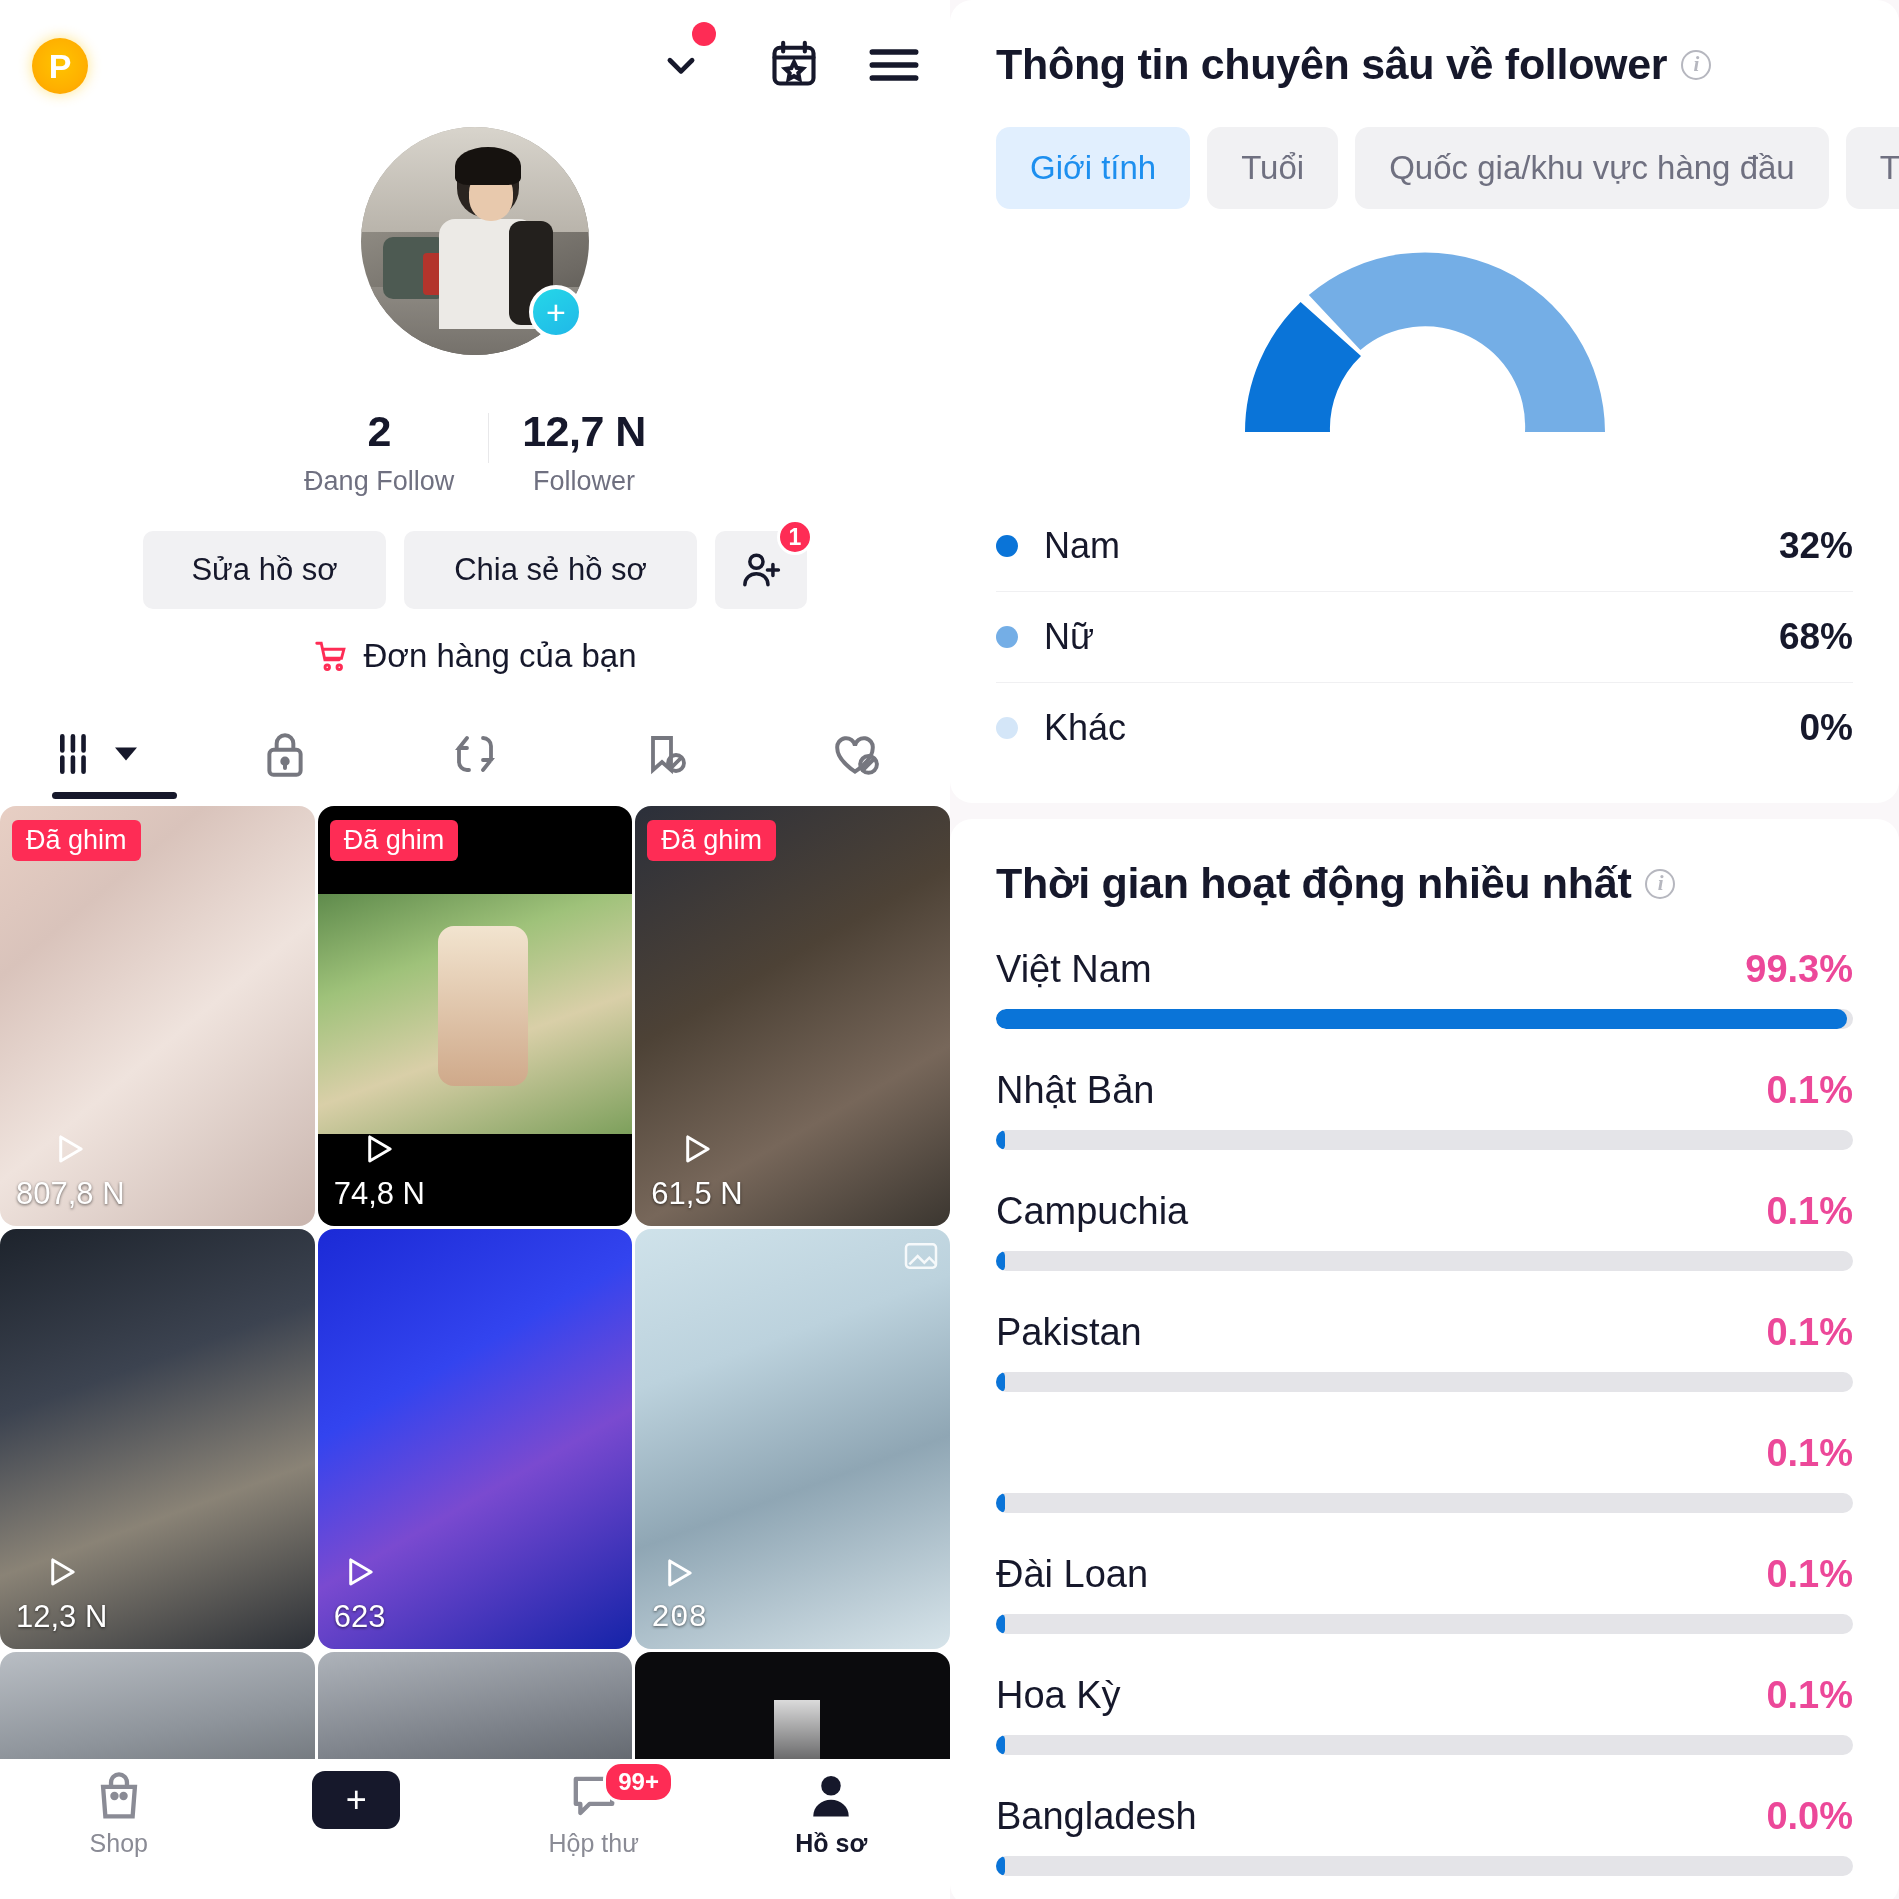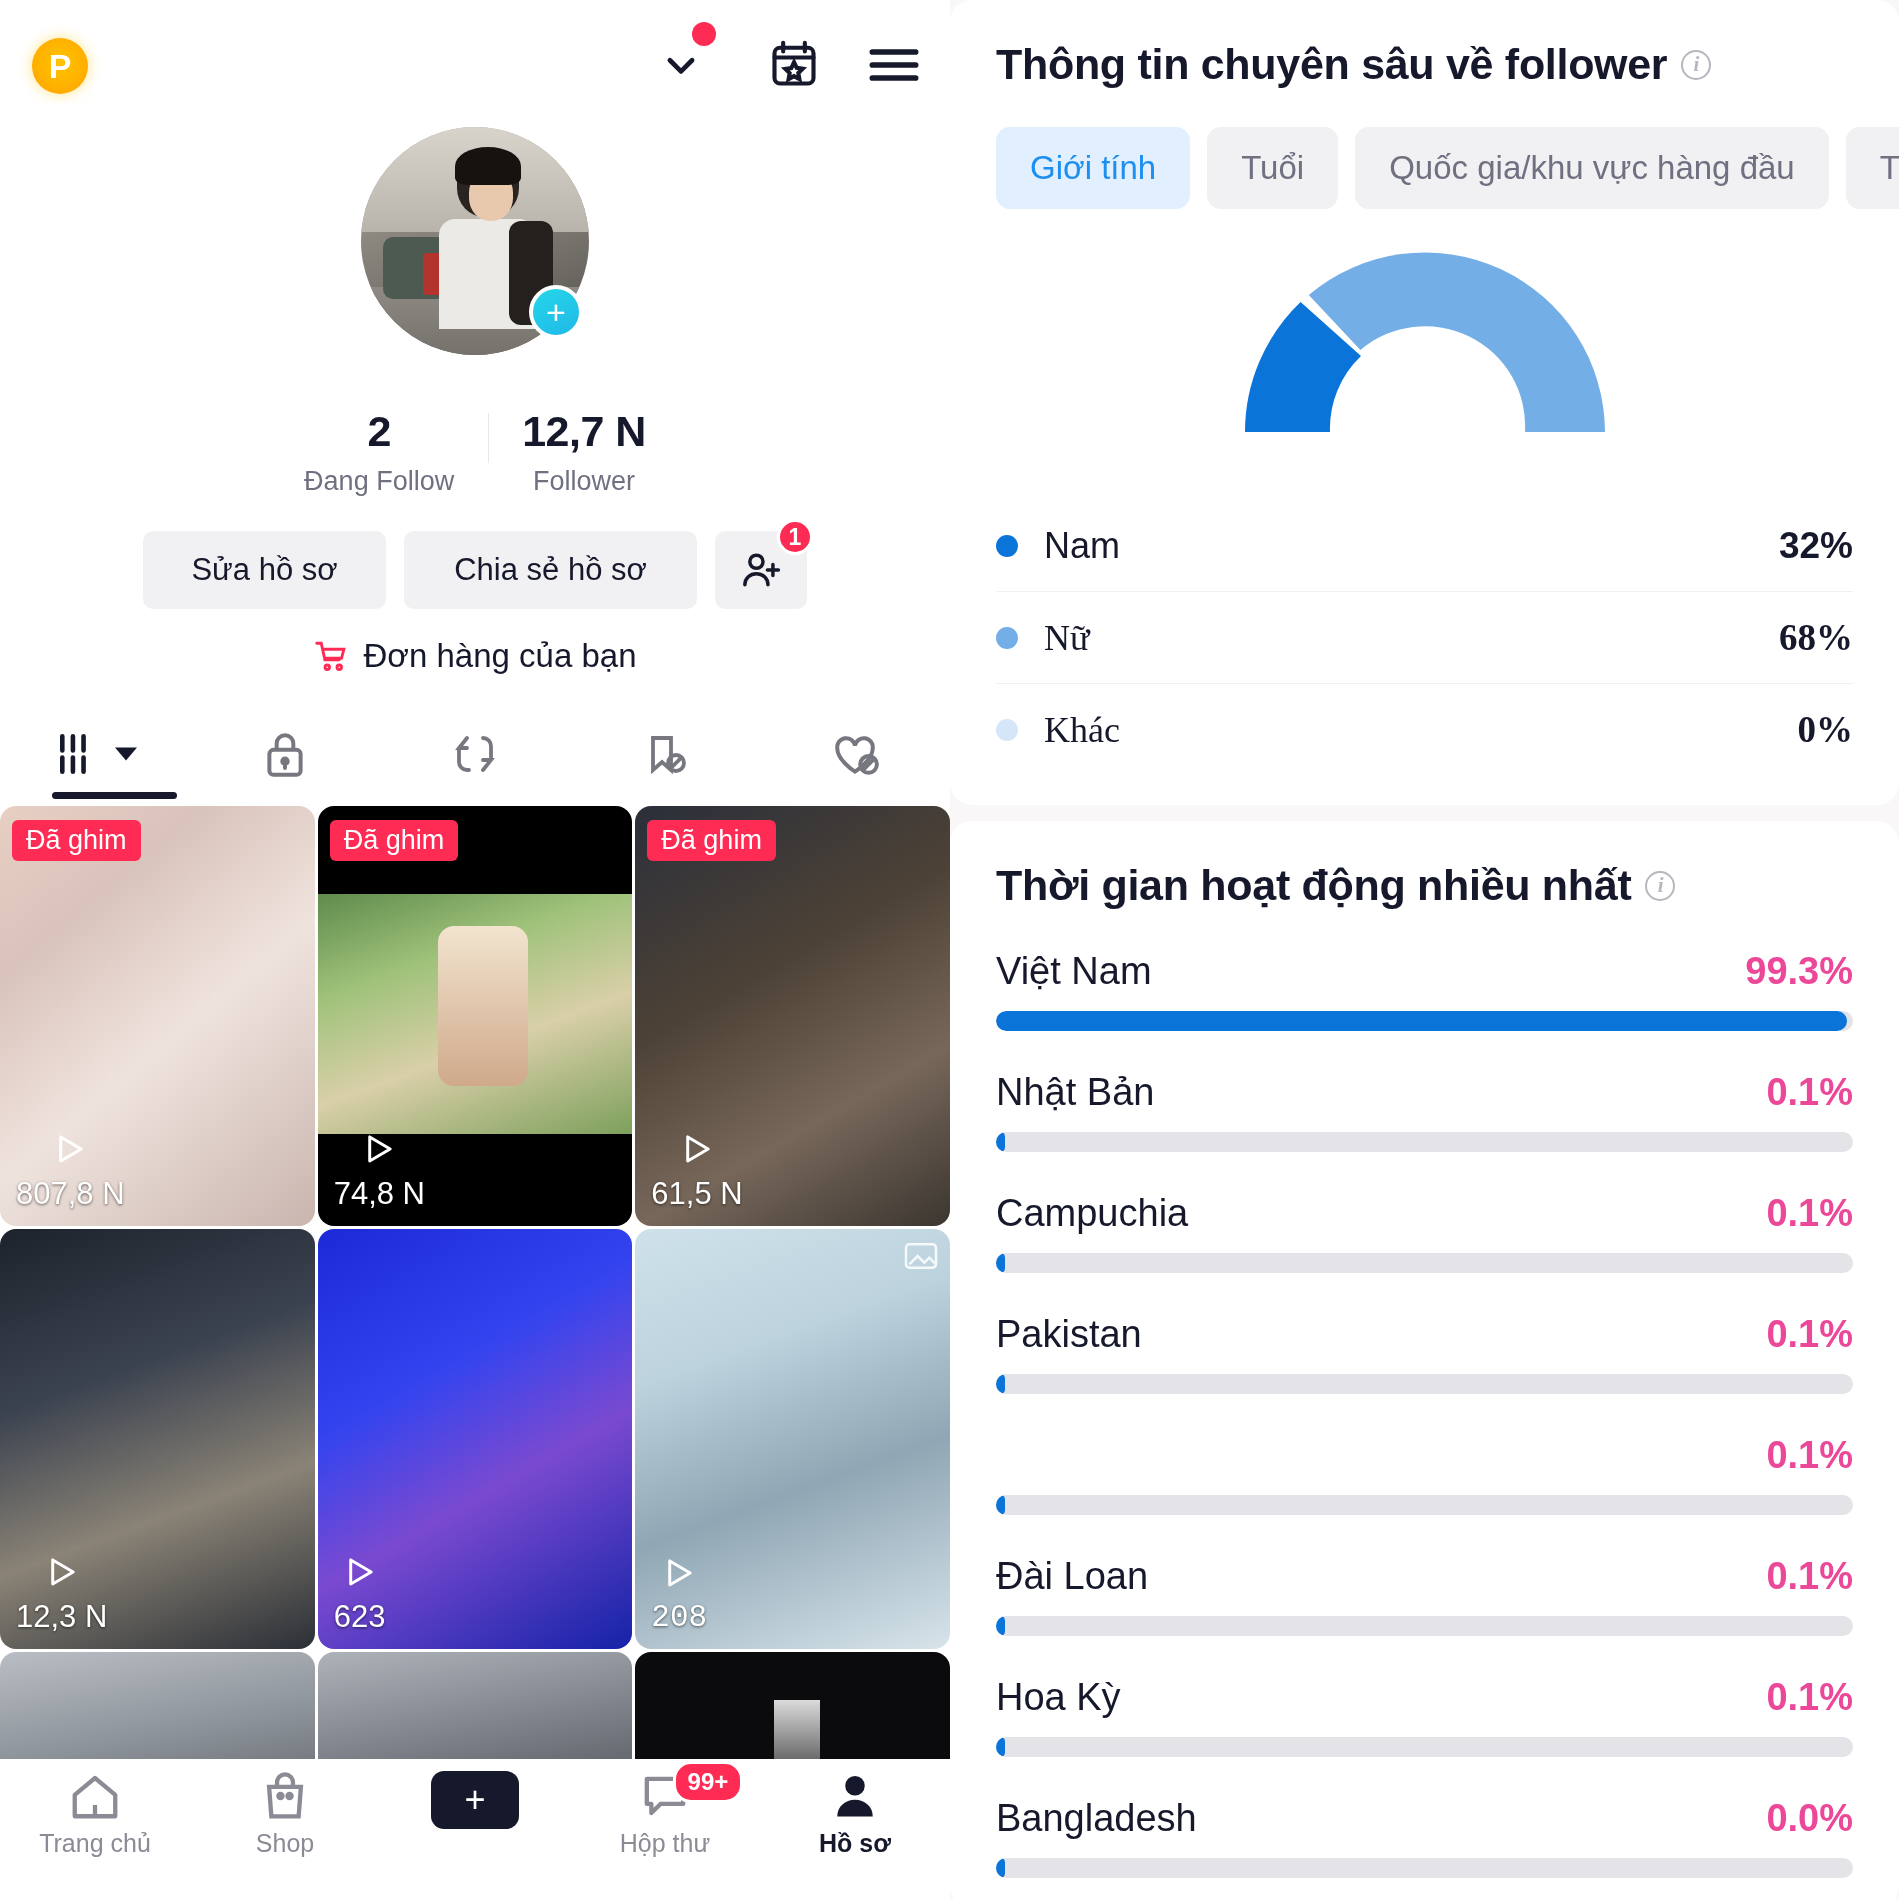--- a/index.html
+++ b/index.html
@@ -186,21 +186,21 @@
   }
   .chip.sel { background:#e1effe; color:#1d8fef; }
 
   .gauge-wrap { height:232px; position:relative; margin-top:18px; }
   .gauge { position:absolute; left:50%; transform:translateX(-50%); top:0; }
 
   .legend { margin-top:42px; }
   .lrow {
     display:flex; align-items:center; padding:24px 0; font-size:36px; color:#16182b;
   }
-  .lrow + .lrow { border-top:1.5px solid #f0f0f2;font-family:Liberation Serif, serif; }
+  .lrow + .lrow { border-top:1.5px solid #f0f0f2; }
   .ldot { width:22px; height:22px; border-radius:50%; margin-right:26px; flex:0 0 22px; }
   .lname { flex:1; }
   .lval { font-weight:bold; font-size:37px; }
 
   .bar-row { margin-top:40px; }
   .bar-head { display:flex; justify-content:space-between; align-items:baseline; }
   .bar-name { font-size:38px; color:#16182b; }
   .bar-pct { font-size:38px; font-weight:bold; color:#ec4899; }
   .bar-track {
     margin-top:18px; height:20px; border-radius:10px; background:#e4e4e8; overflow:hidden;
@@ -385,27 +385,20 @@
       </div>
       <div class="cell short c7"></div>
       <div class="cell short c8"></div>
       <div class="cell short c9">
           <div class="flare"></div>
         </div>
     </div>
 
     <div class="bottom-nav">
       <div class="nav-item">
-        <svg width="54" height="50" viewBox="0 0 24 22" fill="none" stroke="#8a8b95" stroke-width="1.9" stroke-linejoin="round">
-            <path d="M3 10.5L12 3l9 7.5V20H3z"></path>
-            <path d="M12 20v-5"></path>
-          </svg>
-        <span class="nlbl">Trang chủ</span>
-      </div>
-      <div class="nav-item">
         <svg width="50" height="50" viewBox="0 0 22 22" fill="none" stroke="#8a8b95" stroke-width="1.9">
             <path d="M4 7h14l-1 13H5z"></path>
             <path d="M7.5 7V5a3.5 3.5 0 017 0v2"></path>
             <circle cx="9" cy="11" r=".9" fill="#8a8b95"></circle>
             <circle cx="13" cy="11" r=".9" fill="#8a8b95"></circle>
           </svg>
         <span class="nlbl">Shop</span>
       </div>
       <div class="nav-item">
         <div class="plus-btn">+</div>

